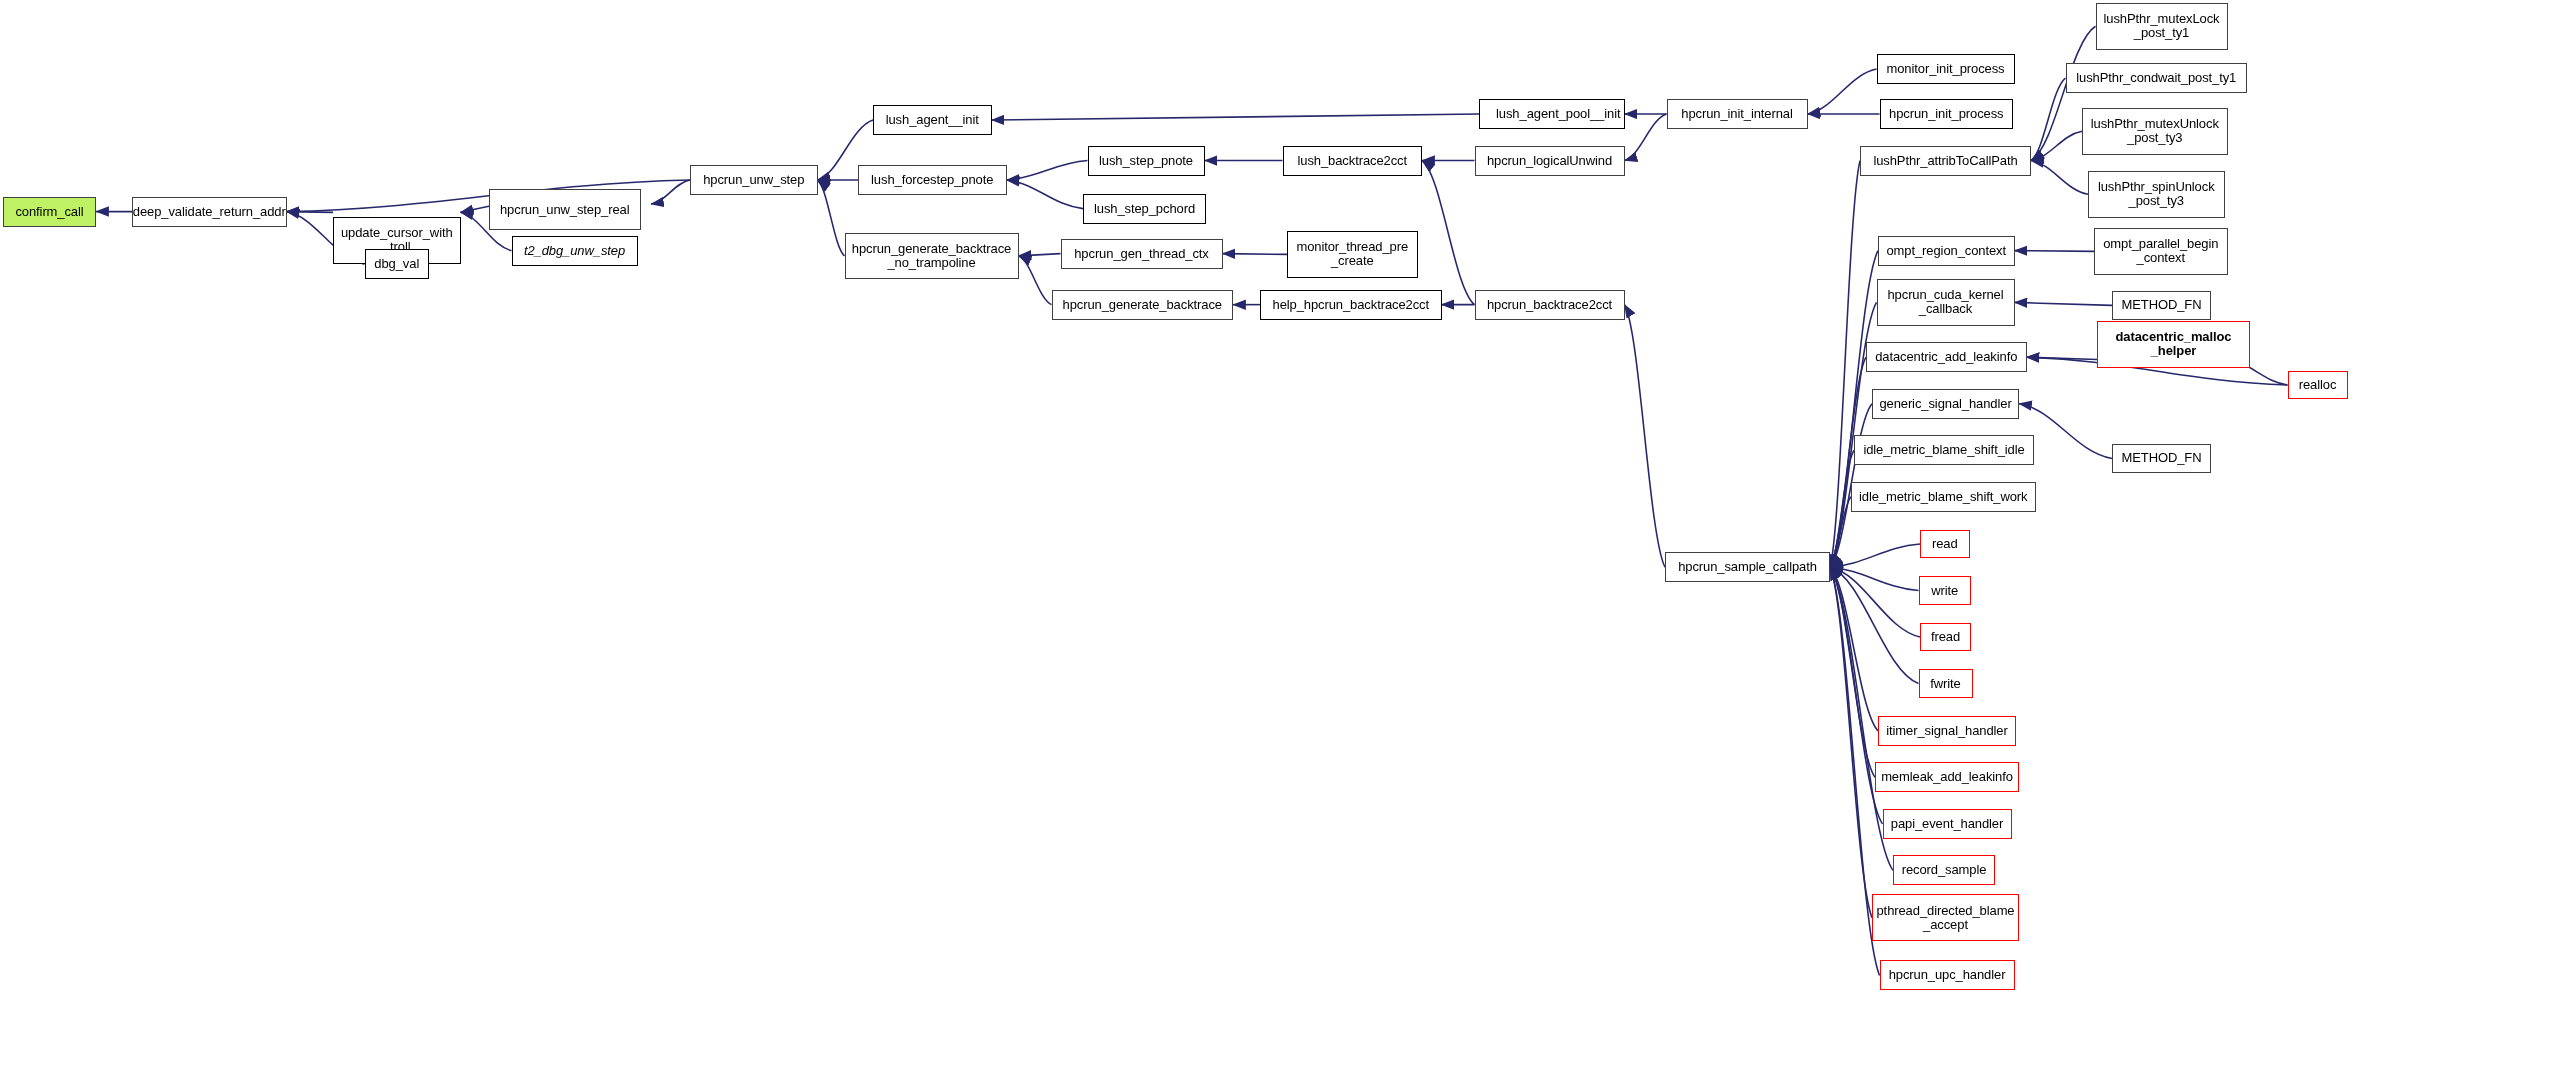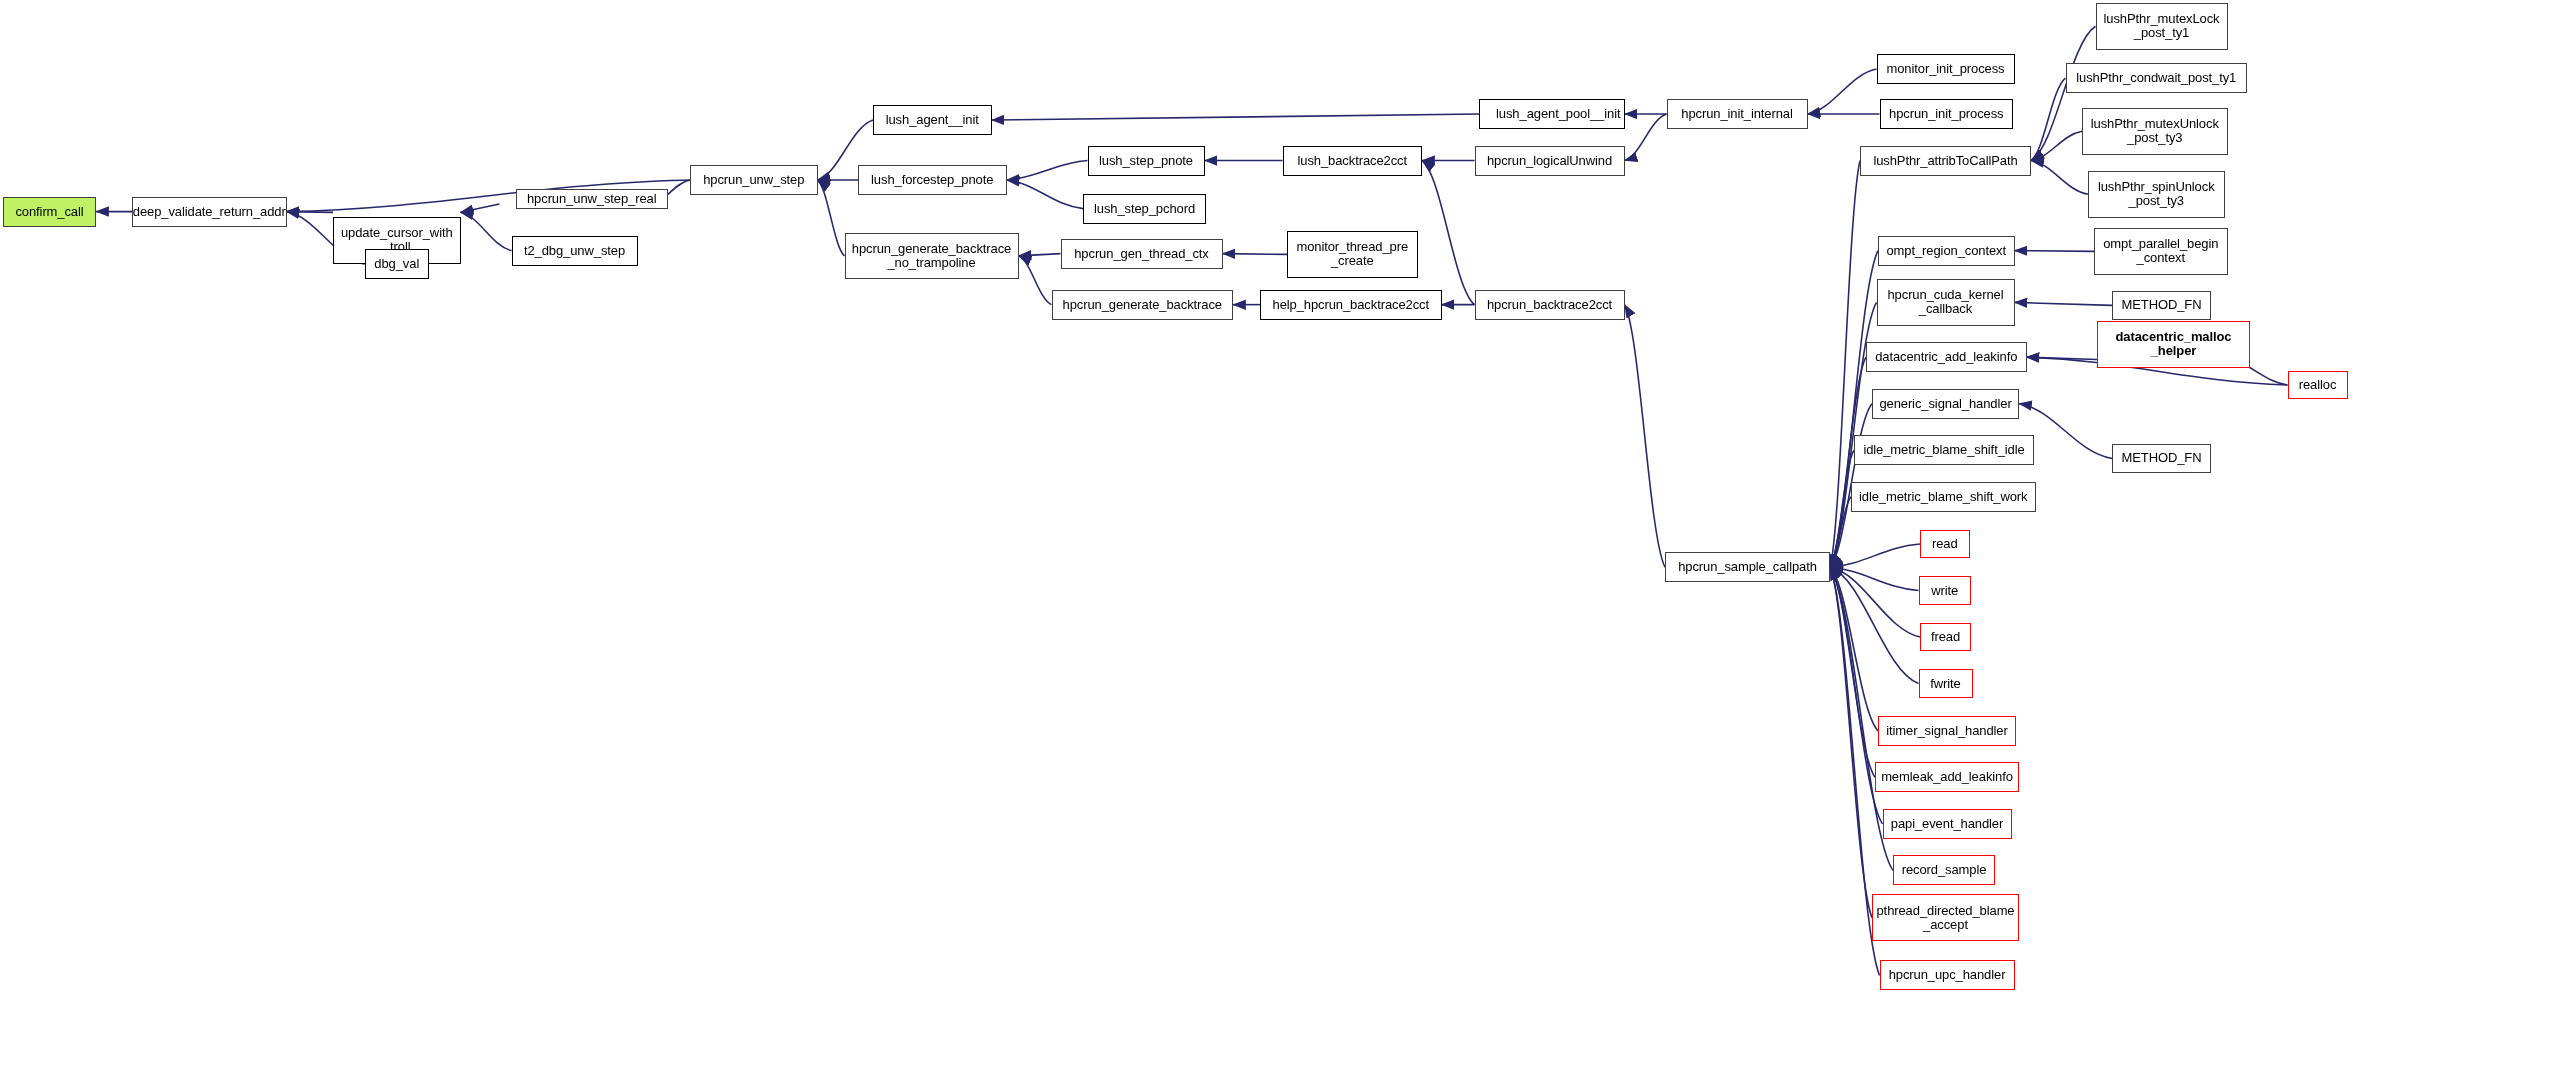--- a/index.html
+++ b/index.html
@@ -76,22 +76,22 @@
       <path d="M1398,239.5 L1351,238" fill="none" stroke="#27286b" stroke-width="1.05" marker-end="url(#ah)"></path>
       <path d="M1525,256.5 C1509,254.46 1500.2,241.2 1485,239.5" fill="none" stroke="#27286b" stroke-width="1.05" marker-end="url(#ah)"></path>
       <path d="M1525,256.5 C1455.4,254.28 1417.12,239.85 1351,238" fill="none" stroke="#27286b" stroke-width="1.05" marker-end="url(#ah)"></path>
       <path d="M1408,305.5 C1383.2,301.12 1369.56,272.65 1346,269" fill="none" stroke="#27286b" stroke-width="1.05" marker-end="url(#ah)"></path>
     </svg>
 <div class="node focus" style="left: 3px; top: 196.591px; width: 93px; height: 30.0138px;">confirm_call</div>
     <div class="node thick" style="left: 132px; top: 196.591px; width: 154.5px; height: 30.0138px;">deep_validate_return_addr</div>
     <div class="node " style="left: 333px; top: 189.087px; width: 127.5px; height: 46.5214px; margin-top: 28px;">update_cursor_with
 _troll</div>
     <div class="node " style="left: 364.5px; top: 249.115px; width: 64.5px; height: 30.0138px;">dbg_val</div>
-    <div class="node thick" style="left: 516px; top: 189.087px; width: 151.5px; height: 20px;">hpcrun_unw_step_real</div>
-    <div class="node " style="left: 511.5px; top: 235.609px; width: 126px; height: 30.0138px;">t2_dbg_unw_step</div>
+    <div class="node thick" style="left: 489px; top: 189.087px; width: 151.5px; height: 41px;">hpcrun_unw_step_real</div>
+    <div class="node " style="left: 511.5px; top: 235.609px; width: 126px; height: 30.0138px; font-style: italic;">t2_dbg_unw_step</div>
     <div class="node thick" style="left: 690px; top: 165.076px; width: 127.5px; height: 30.0138px;">hpcrun_unw_step</div>
     <div class="node " style="left: 873px; top: 105.048px; width: 118.5px; height: 30.0138px;">lush_agent__init</div>
     <div class="node thick" style="left: 858px; top: 165.076px; width: 148.5px; height: 30.0138px;">lush_forcestep_pnote</div>
     <div class="node thick" style="left: 844.5px; top: 232.607px; width: 174px; height: 46.5214px;">hpcrun_generate_backtrace
 _no_trampoline</div>
     <div class="node " style="left: 1087.5px; top: 145.567px; width: 117px; height: 30.0138px;">lush_step_pnote</div>
     <div class="node " style="left: 1083px; top: 193.589px; width: 123px; height: 30.0138px;">lush_step_pchord</div>
     <div class="node thick" style="left: 1060.5px; top: 238.61px; width: 162px; height: 30.0138px;">hpcrun_gen_thread_ctx</div>
     <div class="node thick" style="left: 1051.5px; top: 289.633px; width: 181.5px; height: 30.0138px;">hpcrun_generate_backtrace</div>
     <div class="node " style="left: 1282.5px; top: 145.567px; width: 139.5px; height: 30.0138px;">lush_backtrace2cct</div>

